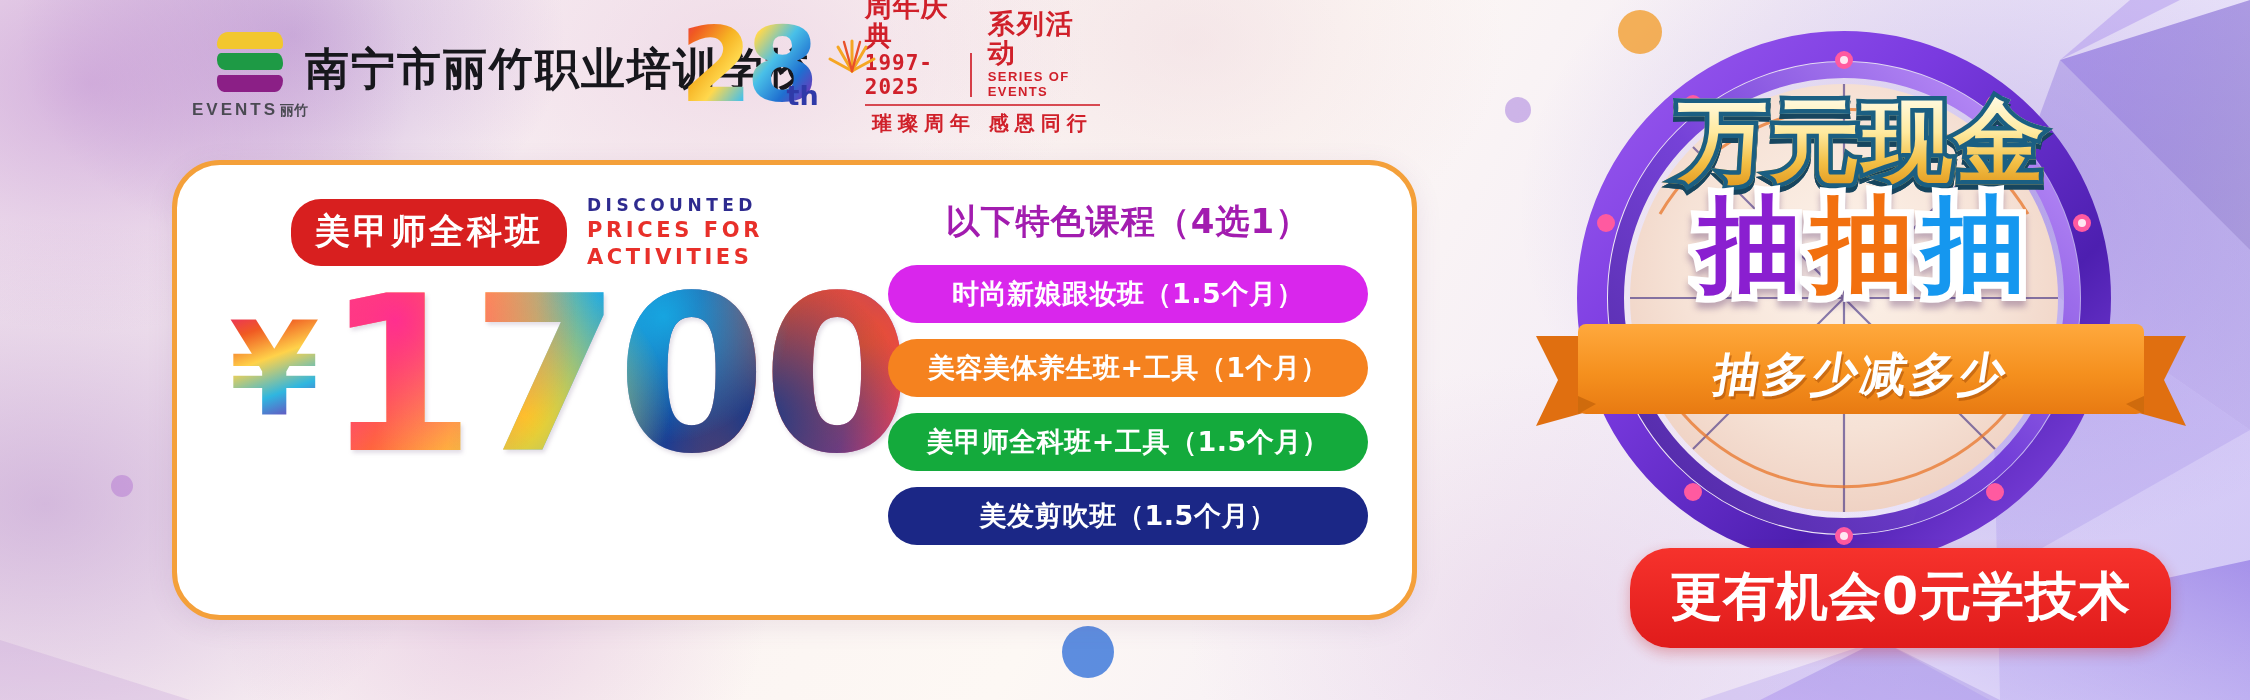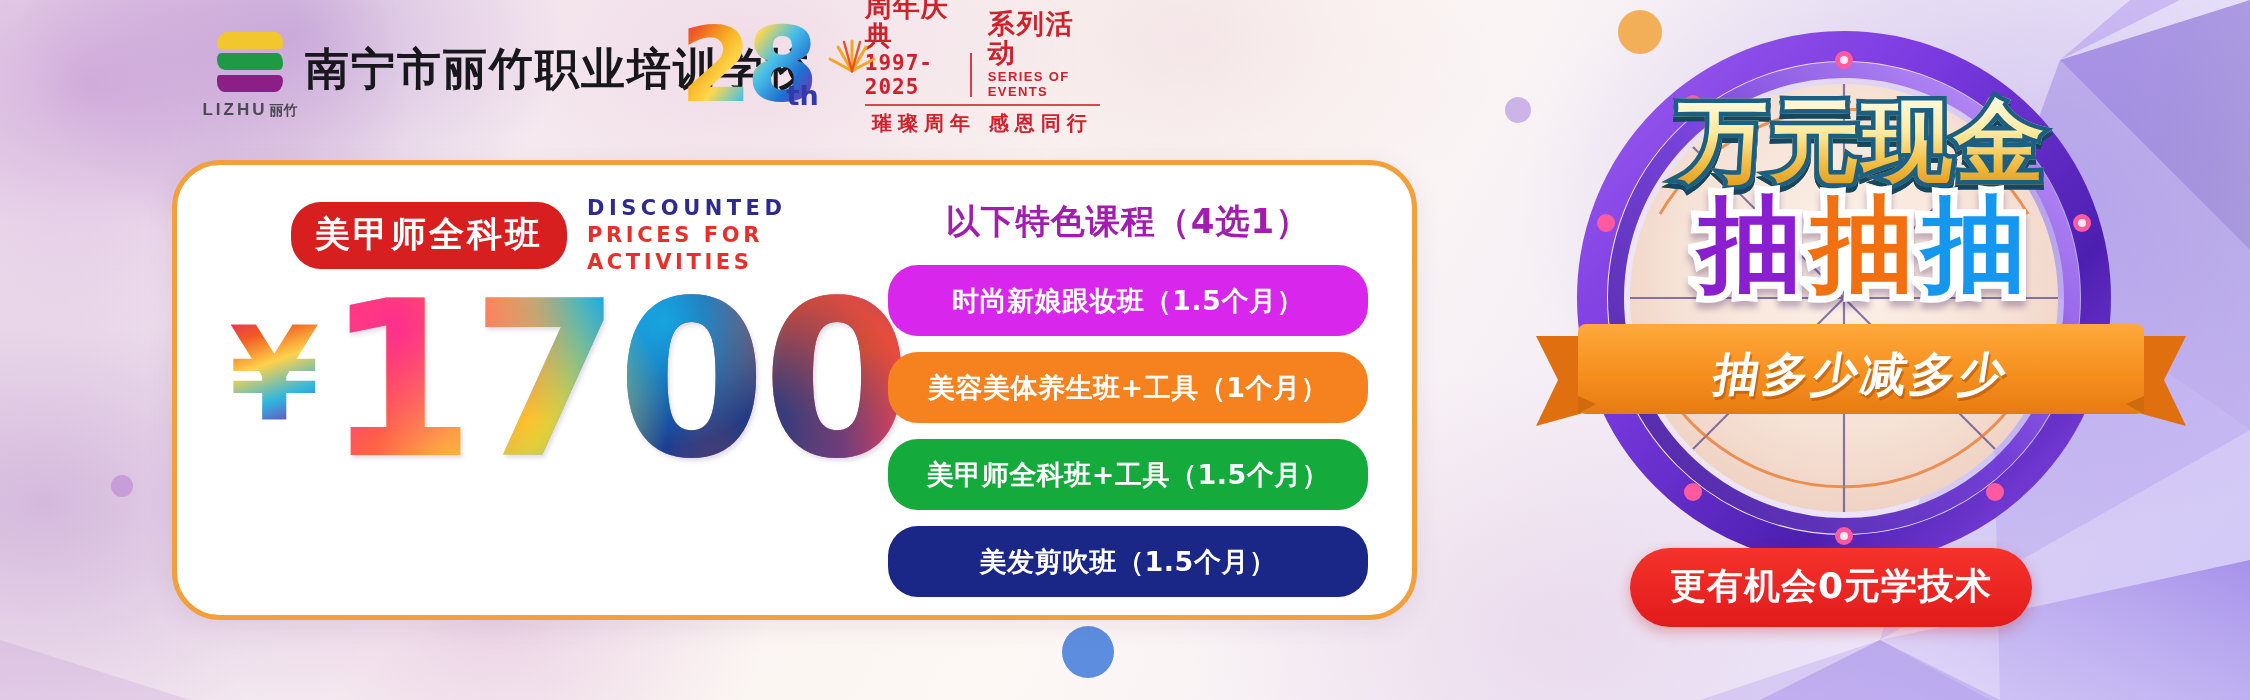--- a/index.html
+++ b/index.html
@@ -110,21 +110,21 @@
   .price-zone { position: absolute; left: 32px; top: 30px; width: 660px; }
   .price-head { display: flex; align-items: center; gap: 20px; padding-left: 82px; }
   .price-badge {
     background: #d81f1f; color: #ffffff;
     font-size: 35px; font-weight: 700; letter-spacing: 3px;
     padding: 9px 24px 11px; border-radius: 30px;
     font-family: "DejaVu Sans", sans-serif; white-space: nowrap;
   }
   .price-en { line-height: 1.28; }
   .price-en .l1 {
-    font-size: 21px; font-weight: 800; color: #2e2b8f; letter-spacing: 4.5px;
+    font-size: 17px; font-weight: 800; color: #2e2b8f; letter-spacing: 4.5px;
     font-family: "DejaVu Sans", sans-serif;
   }
   .price-en .l2 {
     font-size: 21px; font-weight: 800; color: #e8302a; letter-spacing: 3.6px;
     font-family: "DejaVu Sans", sans-serif;
   }
 
   .price-row { display: flex; align-items: flex-end; margin-top: 6px; }
   .yuan {
     font-size: 130px; font-weight: 800; line-height: 1;
@@ -148,21 +148,21 @@
   }
 
   
   .courses { position: absolute; right: 44px; top: 34px; width: 480px; }
   .courses-title {
     font-size: 34px; font-weight: 700; color: #a21caf; letter-spacing: 1px;
     font-family: "DejaVu Sans", sans-serif; text-align: center; margin-bottom: 20px;
   }
   .pill {
     display: flex; align-items: center; justify-content: center;
-    height: 71px; border-radius: 30px; margin-bottom: 16px;
+    height: 58px; border-radius: 30px; margin-bottom: 16px;
     color: #ffffff; font-size: 27px; font-weight: 700; letter-spacing: .5px;
     font-family: "DejaVu Sans", sans-serif; white-space: nowrap;
   }
 
   
   .lottery { position: absolute; right: 0; top: 0; width: 760px; height: 700px; }
   .wheel { position: absolute; left: 74px; top: 18px; width: 560px; height: 560px; }
 
   .lot-line1 {
     position: absolute; left: 62px; top: 96px; width: 620px; text-align: center;
@@ -198,21 +198,21 @@
     font-size: 46px; font-weight: 800; color: #ffffff; letter-spacing: 3px;
     font-family: "DejaVu Sans", sans-serif;
     transform: skewX(-9deg);
     text-shadow: 2px 3px 0 rgba(170,80,10,.55);
   }
 
   .red-pill {
     position: absolute; left: 140px; top: 548px;
     padding: 14px 40px 16px; border-radius: 40px;
     background: linear-gradient(180deg,#f6322c 0%,#e01b1b 100%);
-    color: #ffffff; font-size: 36px; font-weight: 800; letter-spacing: 1px;
+    color: #ffffff; font-size: 52px; font-weight: 800; letter-spacing: 1px;
     font-family: "DejaVu Sans", sans-serif; white-space: nowrap;
     box-shadow: 0 5px 14px rgba(200,30,30,.32);
   }
 </style>
 </head>
 <body>
 
 <div class="banner">
 
   <div class="facets">
@@ -254,21 +254,21 @@
 
   <div class="header">
 
     <div class="logo-block">
       <div class="logo-mark">
         <div class="stripe s1"></div>
         <div class="stripe s2"></div>
         <div class="stripe s3"></div>
       </div>
       <div class="logo-latin">
-        <span>LIZHU</span><span class="cn">丽竹</span>
+        <span>EVENTS</span><span class="cn">丽竹</span>
       </div>
     </div>
 
     <div class="school-name">南宁市丽竹职业培训学校</div>
 
     <div class="anniv">
       <div class="anniv-28">
         <span class="num">28</span>
         <span class="th">th</span>
         <svg class="spark" viewBox="0 0 52 52" xmlns="http://www.w3.org/2000/svg">

